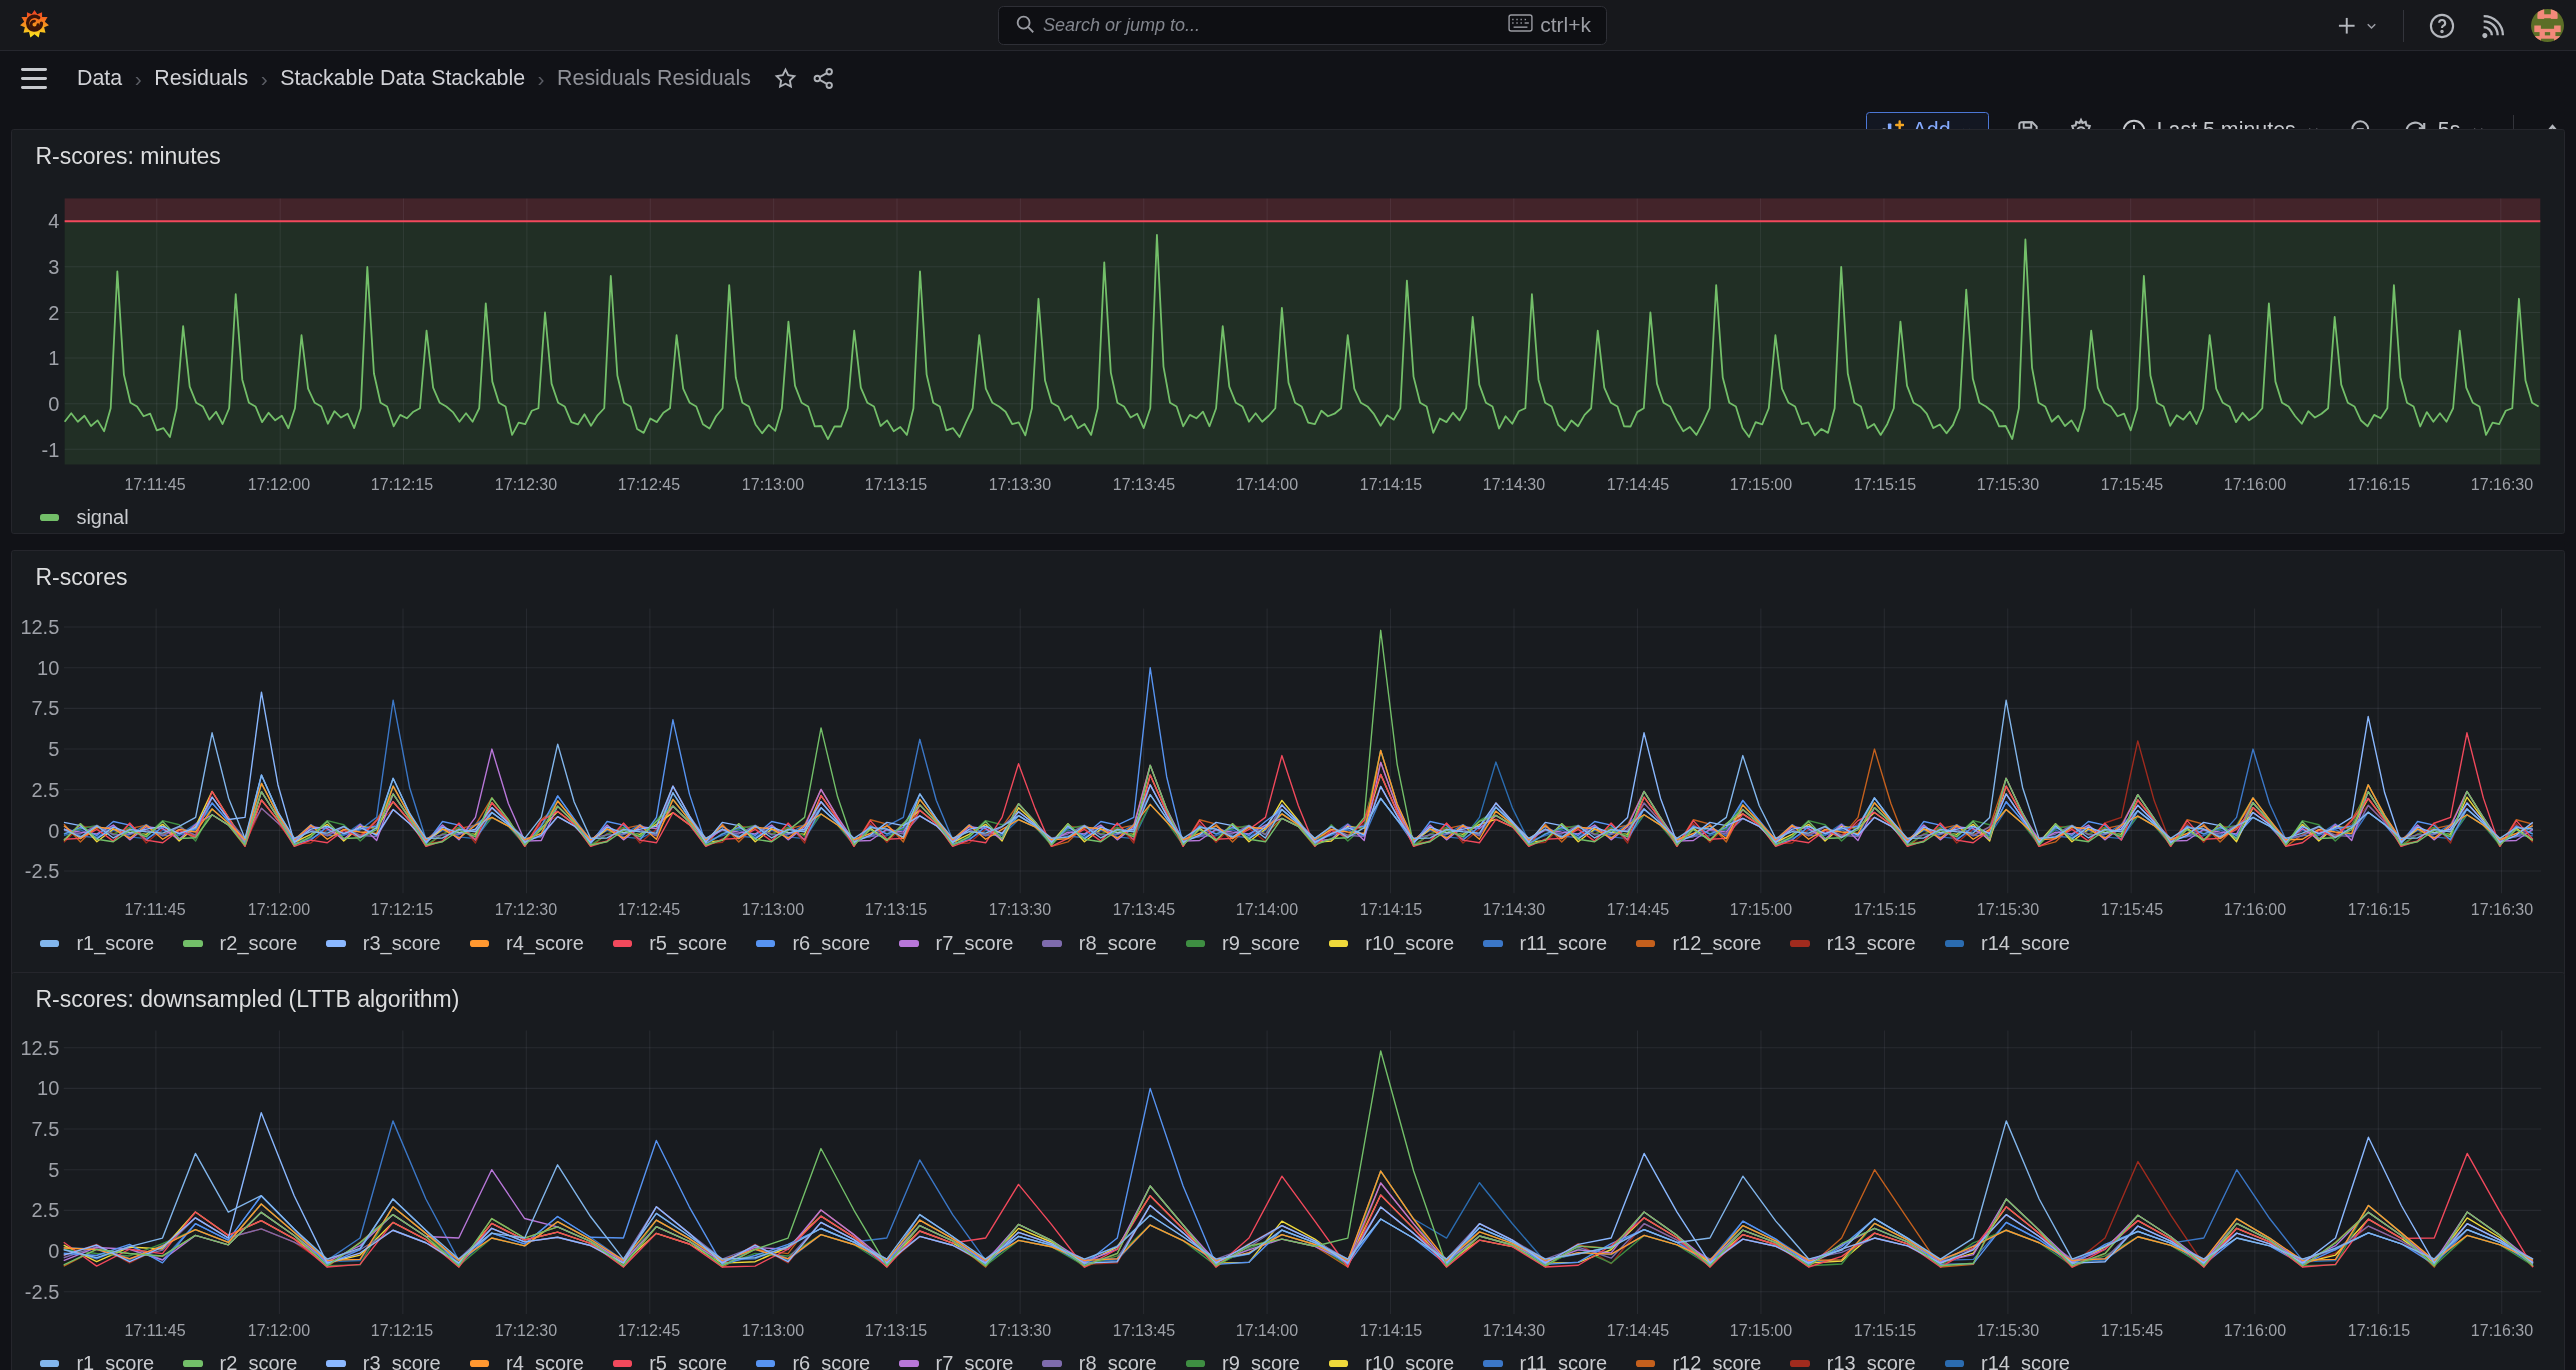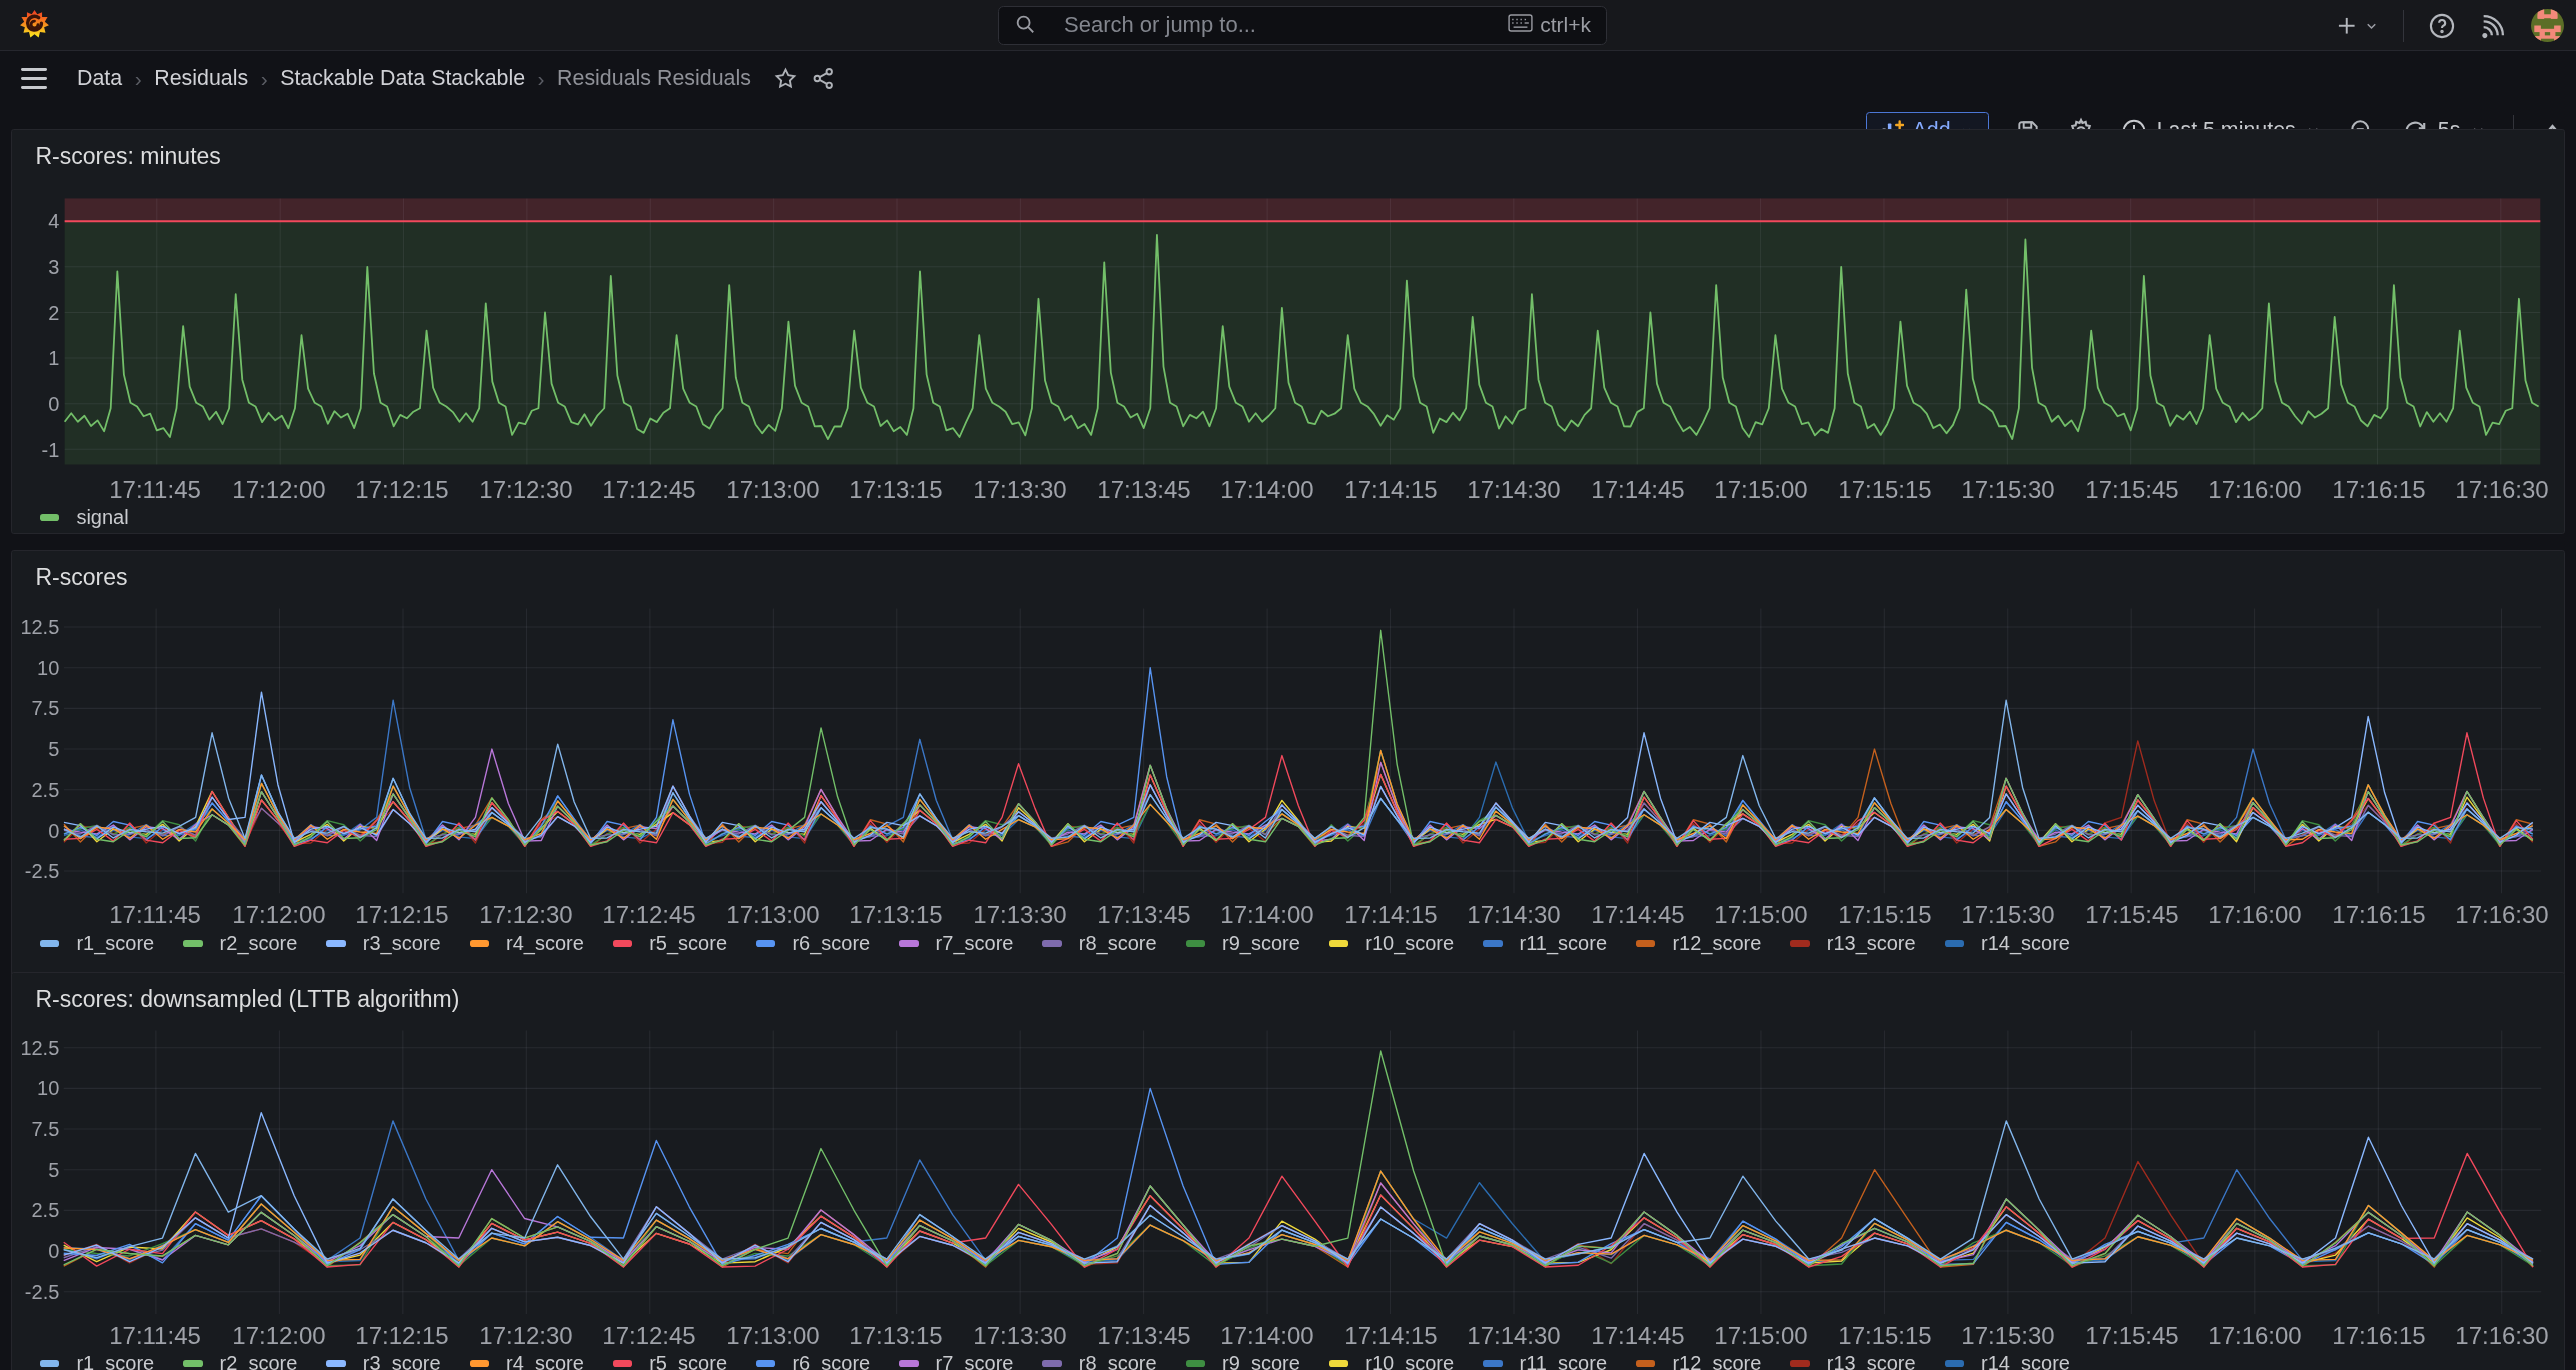--- a/index.html
+++ b/index.html
@@ -4,21 +4,21 @@
 <style>
   * { margin:0; padding:0; box-sizing:border-box; }
   html,body { width:2576px; height:1371px; overflow:hidden; background:#111217;
     font-family:"Liberation Sans", sans-serif; }
   .topnav { position:absolute; left:0; top:0; width:2576px; height:51px;
     background:#17181c; border-bottom:1.4px solid #26272e; }
   .logo { position:absolute; left:18px; top:8.3px; width:33px; height:33px; }
   .searchbox { position:absolute; left:998px; top:5.5px; width:609px; height:39px;
     background:#0e0f13; border:1.4px solid #2e2f36; border-radius:5.5px;
     display:flex; align-items:center; padding:0 15px; color:#8d9096; }
-  .searchbox .ph { font-size:22px; color:#83868e; margin-left:28px; flex:1; }
+  .searchbox .ph { font-size:18px; color:#83868e; margin-left:7px; flex:1;font-style:italic; }
   .shortcut { display:flex; align-items:center; gap:7px; color:#9a9ca3; font-size:21px; }
   .navright { position:absolute; right:12.5px; top:0; height:51px; display:flex; align-items:center; gap:23.5px; }
   .icnbtn { display:flex; align-items:center; gap:5.5px; color:#b4b7bd; cursor:pointer; }
   .vdiv { width:1.4px; height:32px; background:#33343b; }
   .avatar { width:33px; height:33px; border-radius:50%; overflow:hidden; }
   .toolbar { position:absolute; left:0; top:52px; width:2576px; height:53px; display:flex; align-items:center; }
   .burger { margin-left:21px; width:26px; display:flex; flex-direction:column; gap:5.5px; cursor:pointer; }
   .burger i { display:block; height:3.5px; background:#c7c9ce; border-radius:1.4px; }
   .crumbs { display:flex; align-items:center; margin-left:30px; font-size:21.4px; color:#d0d1d6; gap:12.5px; }
   .crumb { cursor:pointer; }
@@ -28,21 +28,21 @@
   .addbtn { display:flex; align-items:center; gap:8.3px; border:1.4px solid #4c77d6; border-radius:3.5px;
     padding:5.5px 14px; color:#86abff; font-size:21.4px; cursor:pointer; background:rgba(53,92,168,0.08); }
   .timebtn { display:flex; align-items:center; gap:9.7px; color:#c7c9ce; font-size:21.4px; cursor:pointer; }
   .panel { position:absolute; left:11px; width:2554px; background:#181b1f;
     border:0.7px solid #25262c; border-radius:2.8px; }
   .ptitle { position:absolute; left:23.5px; top:12.5px; font-size:23px; font-weight:500;
     color:#dcddde; cursor:pointer; }
   .plotsvg { position:absolute; left:0; top:0; }
   .ylab { position:absolute; width:57px; text-align:right; transform:translateY(-50%);
     font-size:20px; color:#9fa2a9; }
-  .xlab { position:absolute; transform:translateX(-50%); font-size:24px; color:#9fa2a9; white-space:nowrap; }
+  .xlab { position:absolute; transform:translateX(-50%); font-size:16px; color:#9fa2a9; white-space:nowrap; }
   .legend { position:absolute; left:28px; display:flex; gap:29px; align-items:center; }
   .legitem { display:flex; align-items:center; gap:17px; cursor:pointer; }
   .legmark { width:19.4px; height:6.2px; border-radius:2.8px; }
   .leglab { font-size:20px; color:#c9cbcf; }
 </style>
 </head>
 <body>
 
 <div class="topnav">
   <div class="logo">

